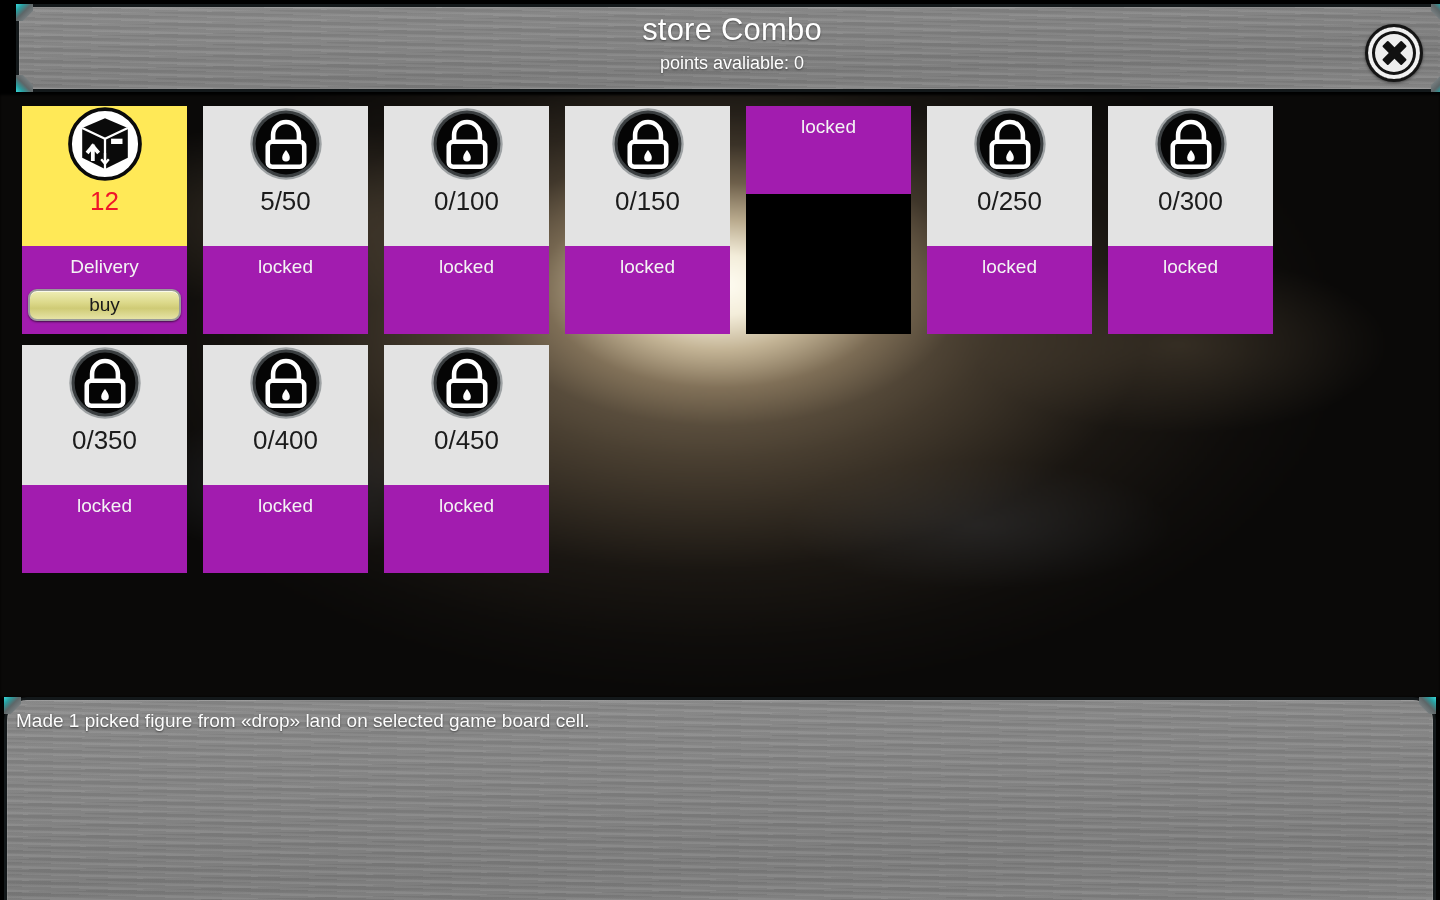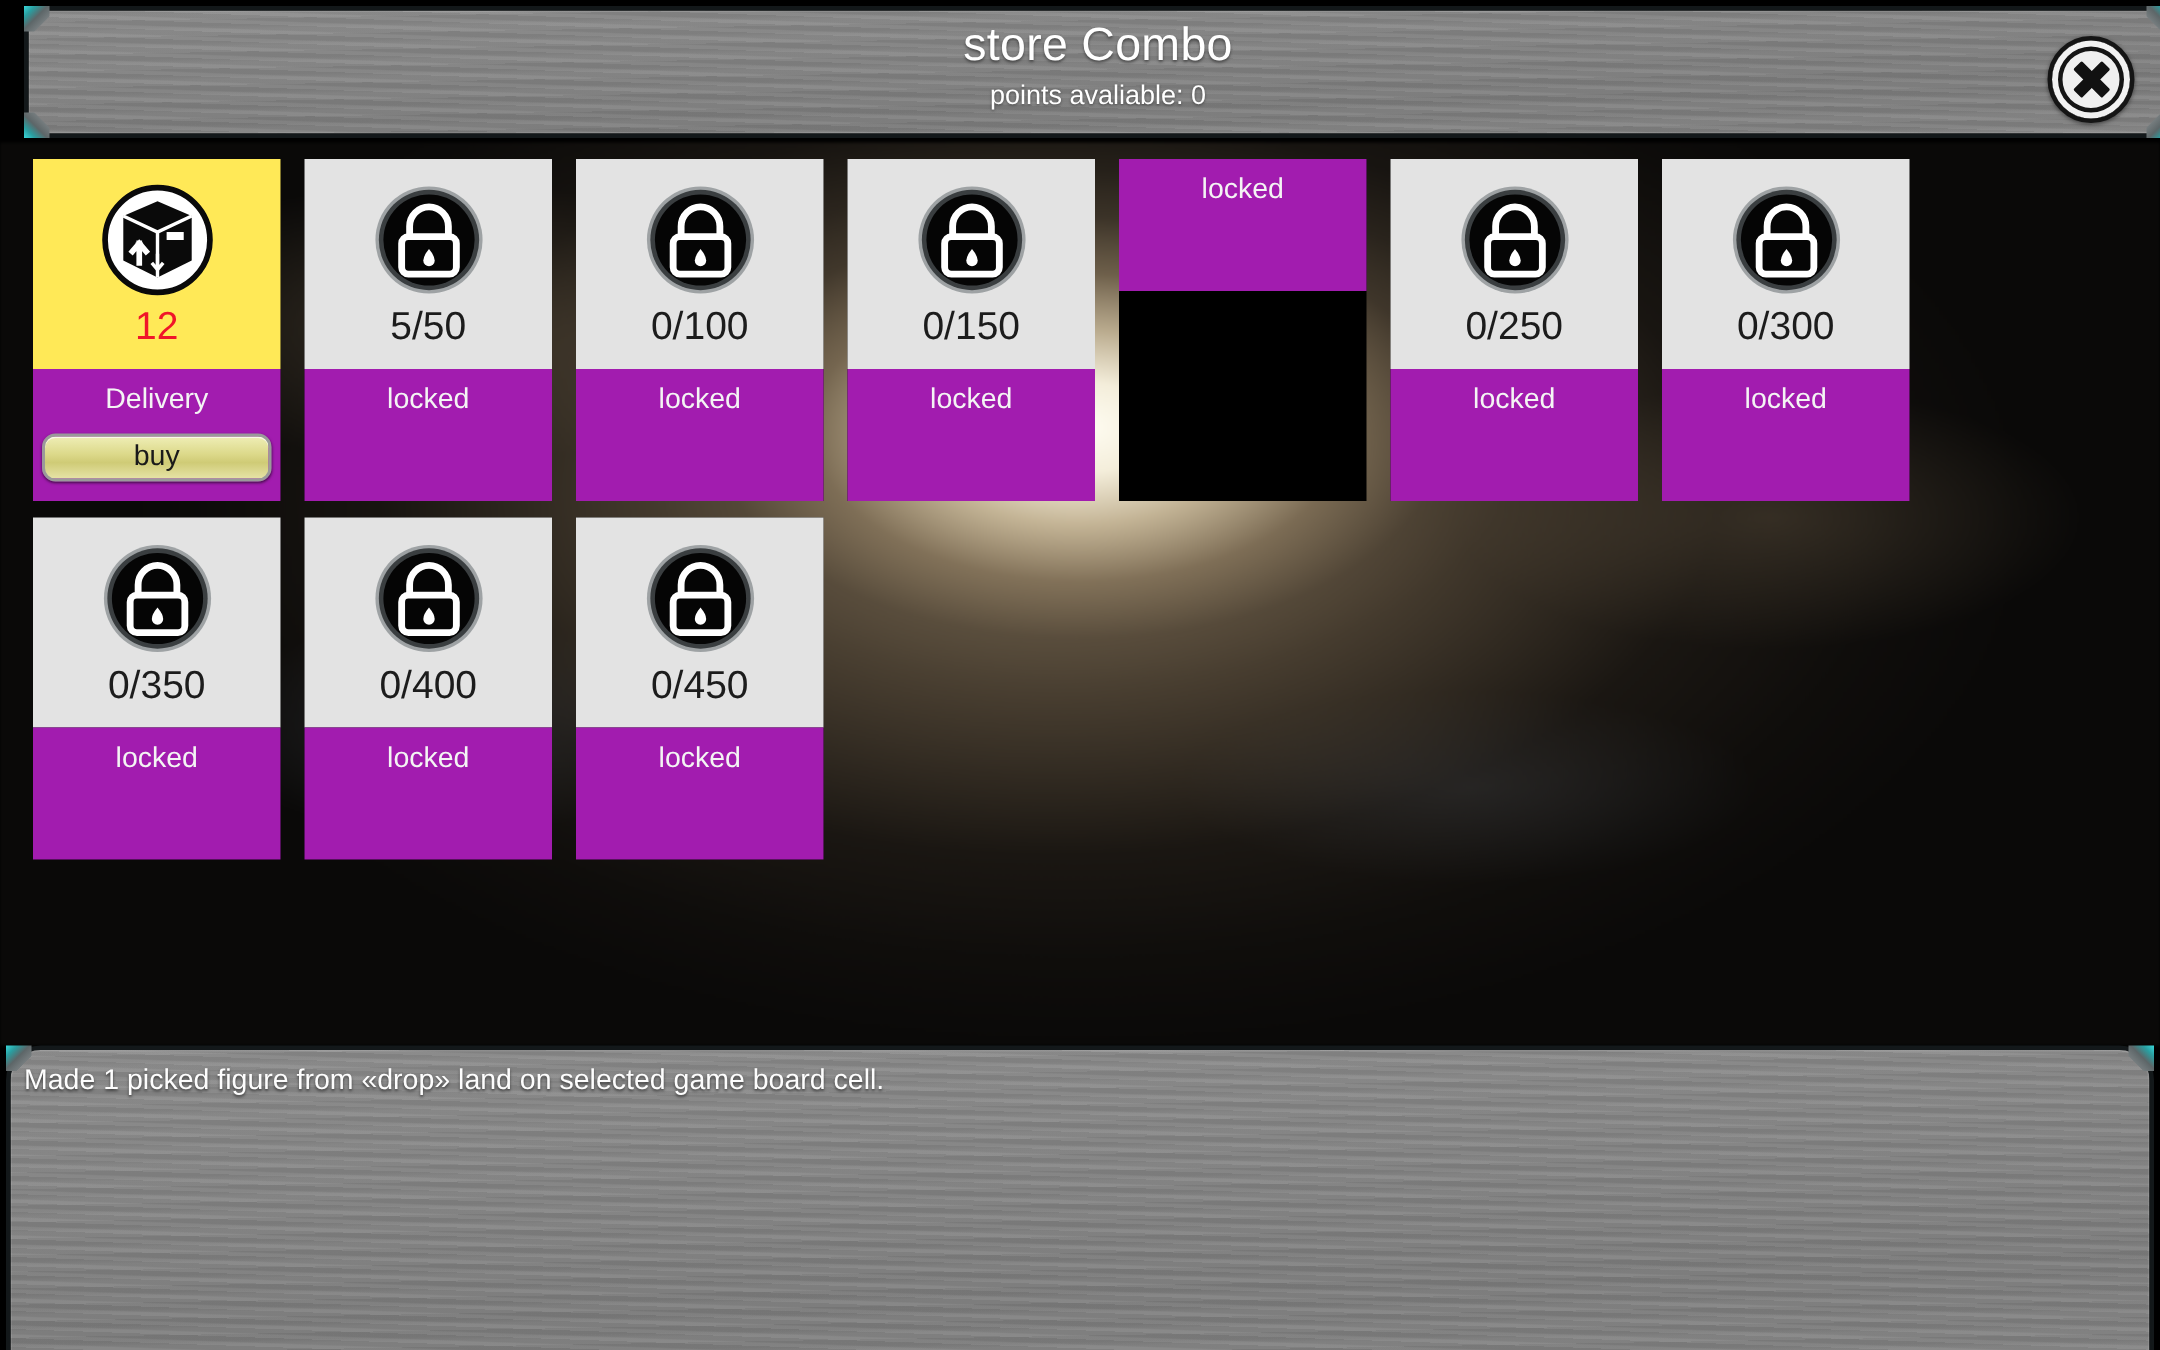--- a/index.html
+++ b/index.html
@@ -74,21 +74,21 @@
 
   
   #card-grid {
     position:absolute; left:22px; top:106px; width:1400px;
     display:flex; flex-wrap:wrap; gap:11px 16px;
   }
   .card { width:165px; background:#000; }
   .card-top {
     height:140px; background:#e3e3e3;
     display:flex; flex-direction:column; align-items:center; justify-content:flex-start;
-    padding-top:16px;
+    padding-top:0;
   }
   .card.unlocked .card-top { background:#ffe957; }
   .card-icon { width:76px; height:76px; display:block; }
   .card-count {
     font-size:26px; line-height:34px; color:#1c1c1c; font-weight:400; margin-top:2px;
   }
   .card.unlocked .card-count { color:#f01529; }
   .card-bottom {
     background:#a21caf; min-height:88px; padding-top:8px;
     display:flex; flex-direction:column; align-items:center;

